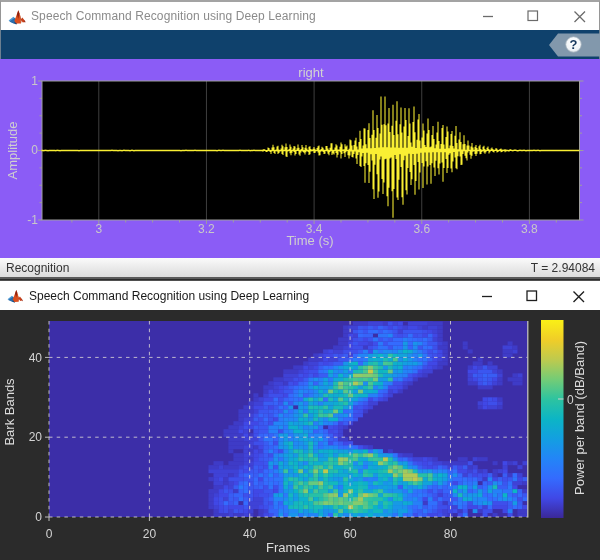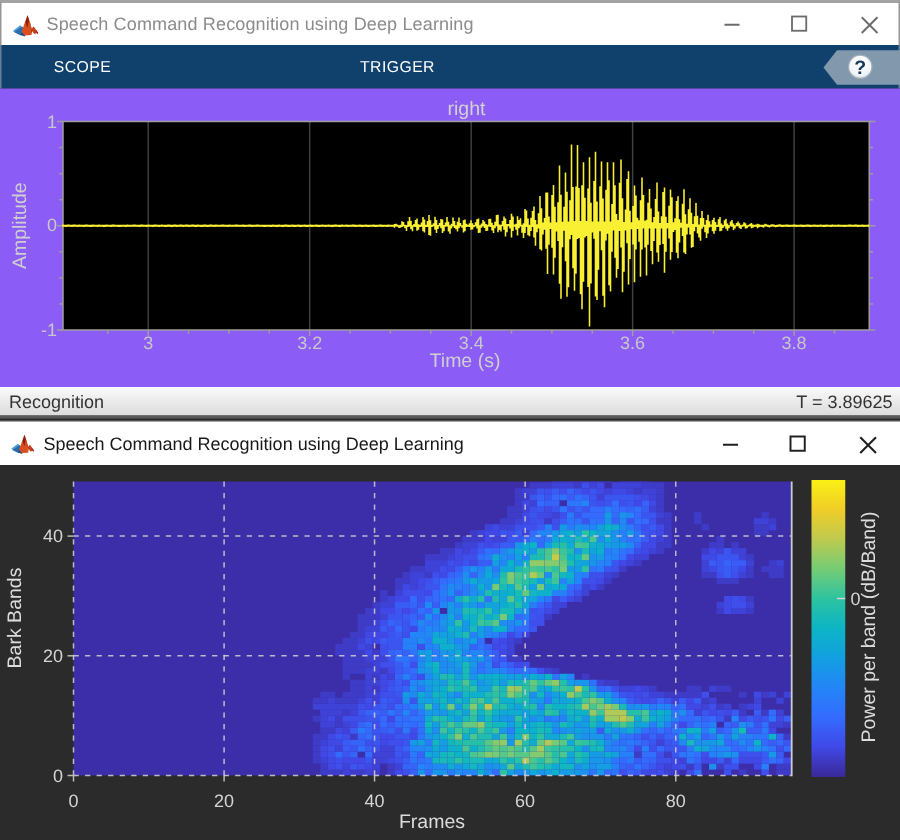--- a/index.html
+++ b/index.html
@@ -55,22 +55,20 @@
   </svg>
   <div class="title">Speech Command Recognition using Deep Learning</div>
   <svg width="120" height="28" style="left:470px;top:0" viewBox="0 0 120 28">
     <line x1="12" y1="14.5" x2="22" y2="14.5" stroke="#6b6b6b" stroke-width="1.3"></line>
     <rect x="57" y="9" width="9.5" height="9.5" fill="none" stroke="#6b6b6b" stroke-width="1.2"></rect>
     <path d="M103.5 9.5 L114 20 M114 9.5 L103.5 20" stroke="#6b6b6b" stroke-width="1.3"></path>
   </svg>
  </div>
 
  <div id="tbar" class="abs">
-  <div class="tab" style="left:24px;width:60px">SCOPE</div>
-  <div class="tab" style="left:238px;width:52px">TRIGGER</div>
   <svg width="70" height="29" style="left:530px" viewBox="0 0 70 29">
     <defs>
           <radialGradient id="qg" cx="0.5" cy="0.35" r="0.75">
       <stop offset="0%" stop-color="#ffffff"></stop>
             <stop offset="70%" stop-color="#f0f4f7"></stop>
             <stop offset="100%" stop-color="#b9c4cd"></stop>
     </radialGradient>
         </defs>
     <polygon points="18,15 27,3.5 70,3.5 70,26.5 27,26.5" fill="#8298ac"></polygon>
     <circle cx="42.5" cy="14.5" r="7.8" fill="url(#qg)" stroke="#9fadb9" stroke-width="0.8"></circle>
@@ -135,21 +133,21 @@
 <text x="314.10" y="232.5" class="t1" text-anchor="middle">3.4</text>
 <text x="421.75" y="232.5" class="t1" text-anchor="middle">3.6</text>
 <text x="529.40" y="232.5" class="t1" text-anchor="middle">3.8</text>
     <text x="310" y="244.5" class="lab1" text-anchor="middle">Time (s)</text>
     <text x="17" y="150.5" class="lab1" text-anchor="middle" transform="rotate(-90 17 150.5)">Amplitude</text>
   </svg>
  </div>
 
  <div id="status" class="abs">
       <span class="l">Recognition</span>
-      <span class="r">T = 3.89625</span>
+      <span class="r">T = 2.94084</span>
     </div>
 
  <div id="tb2" class="abs">
   <svg width="18" height="18" style="left:7px;top:6px" viewBox="0 0 20 20">
     <polygon points="0.6,13.6 5.4,9.8 7.4,11.4 2.4,14.8" fill="#4f9bd6"></polygon>
     <polygon points="1.4,14.4 6.6,10.9 8.8,12.6 6.2,16.8 3.2,15.4" fill="#2a6cab"></polygon>
     <polygon points="5.6,16.2 8.8,12.6 10.4,14.2 8.4,17.4" fill="#174a7e"></polygon>
     <polygon points="6.4,14 10.3,3.2 12.2,8.4 13,16.4 8.2,16.6" fill="#db4f1e"></polygon>
     <polygon points="10.3,3.2 9,7.6 10.2,11.8 11.4,6.4" fill="#8e2110"></polygon>
     <polygon points="10.3,3.2 13.6,13.2 13,16.4 11.8,8" fill="#b03c16"></polygon>

